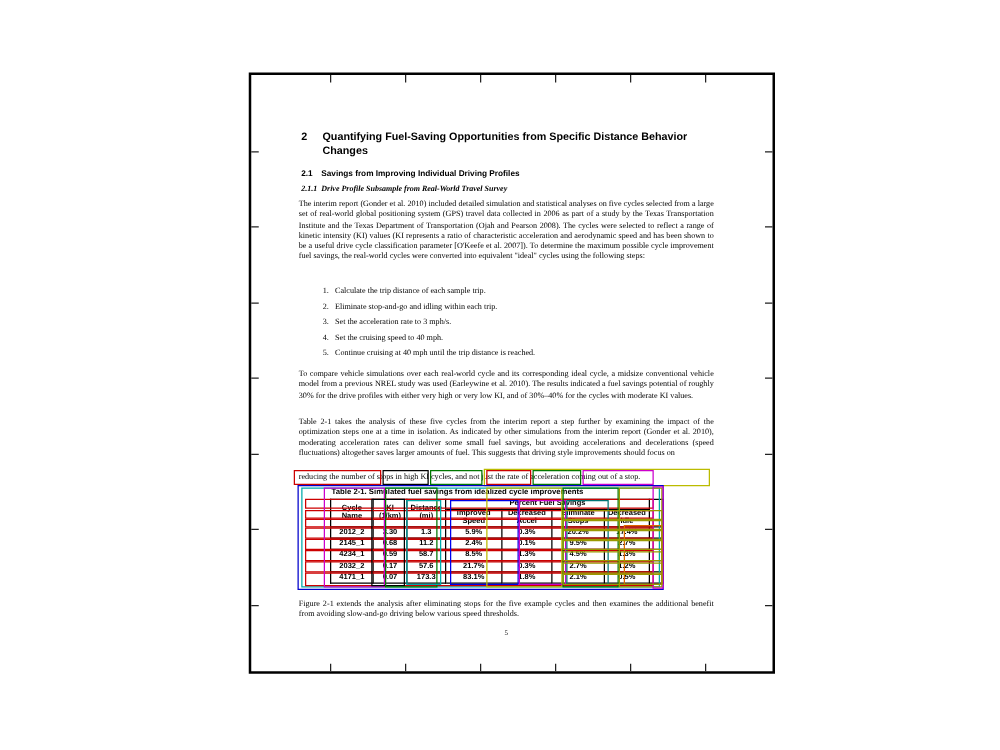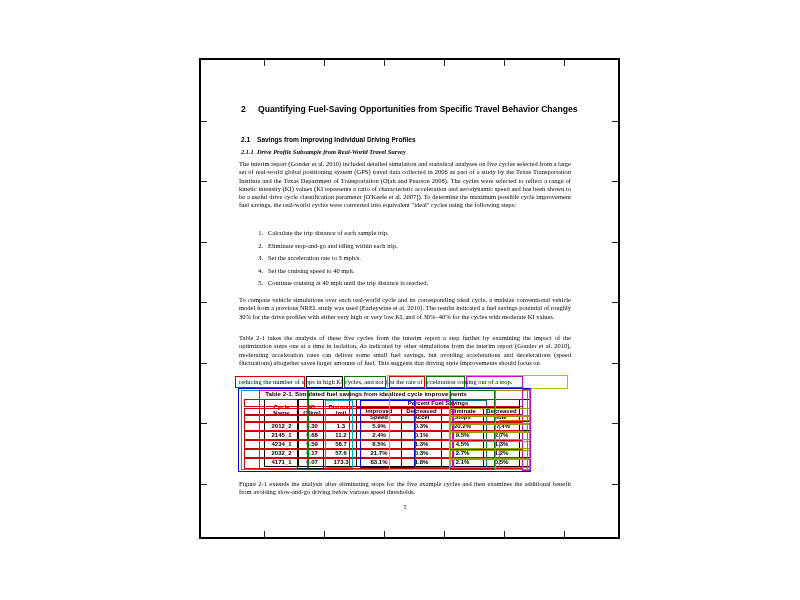--- a/index.html
+++ b/index.html
@@ -75,21 +75,21 @@
         <div class="tick h" style="top: 303px; left: 0px; background: rgb(34, 34, 34);"></div>
         <div class="tick h" style="top: 303px; right: 0px; background: rgb(34, 34, 34);"></div>
         <div class="tick h" style="top: 363px; left: 0px; background: rgb(34, 34, 34);"></div>
         <div class="tick h" style="top: 363px; right: 0px; background: rgb(34, 34, 34);"></div>
         <div class="tick h" style="top: 424px; left: 0px; background: rgb(34, 34, 34);"></div>
         <div class="tick h" style="top: 424px; right: 0px; background: rgb(34, 34, 34);"></div>
       </div>
 
     <div class="abs h1" style="left:40px; top:44px; width:340px;">
       <span class="num">2</span>
-      <span>Quantifying Fuel-Saving Opportunities from Specific Travel Behavior Changes</span>
+      <span>Quantifying Fuel-Saving Opportunities from Specific Distance Behavior Changes</span>
     </div>
 
     <div class="abs h2" style="left:40px; top:76px; width:340px;">
       <span class="num">2.1</span>
       <span>Savings from Improving Individual Driving Profiles</span>
     </div>
 
     <div class="abs h3" style="left:40px; top:88px; width:340px;">
       <span class="num">2.1.1</span>
       <span>Drive Profile Subsample from Real-World Travel Survey</span>

